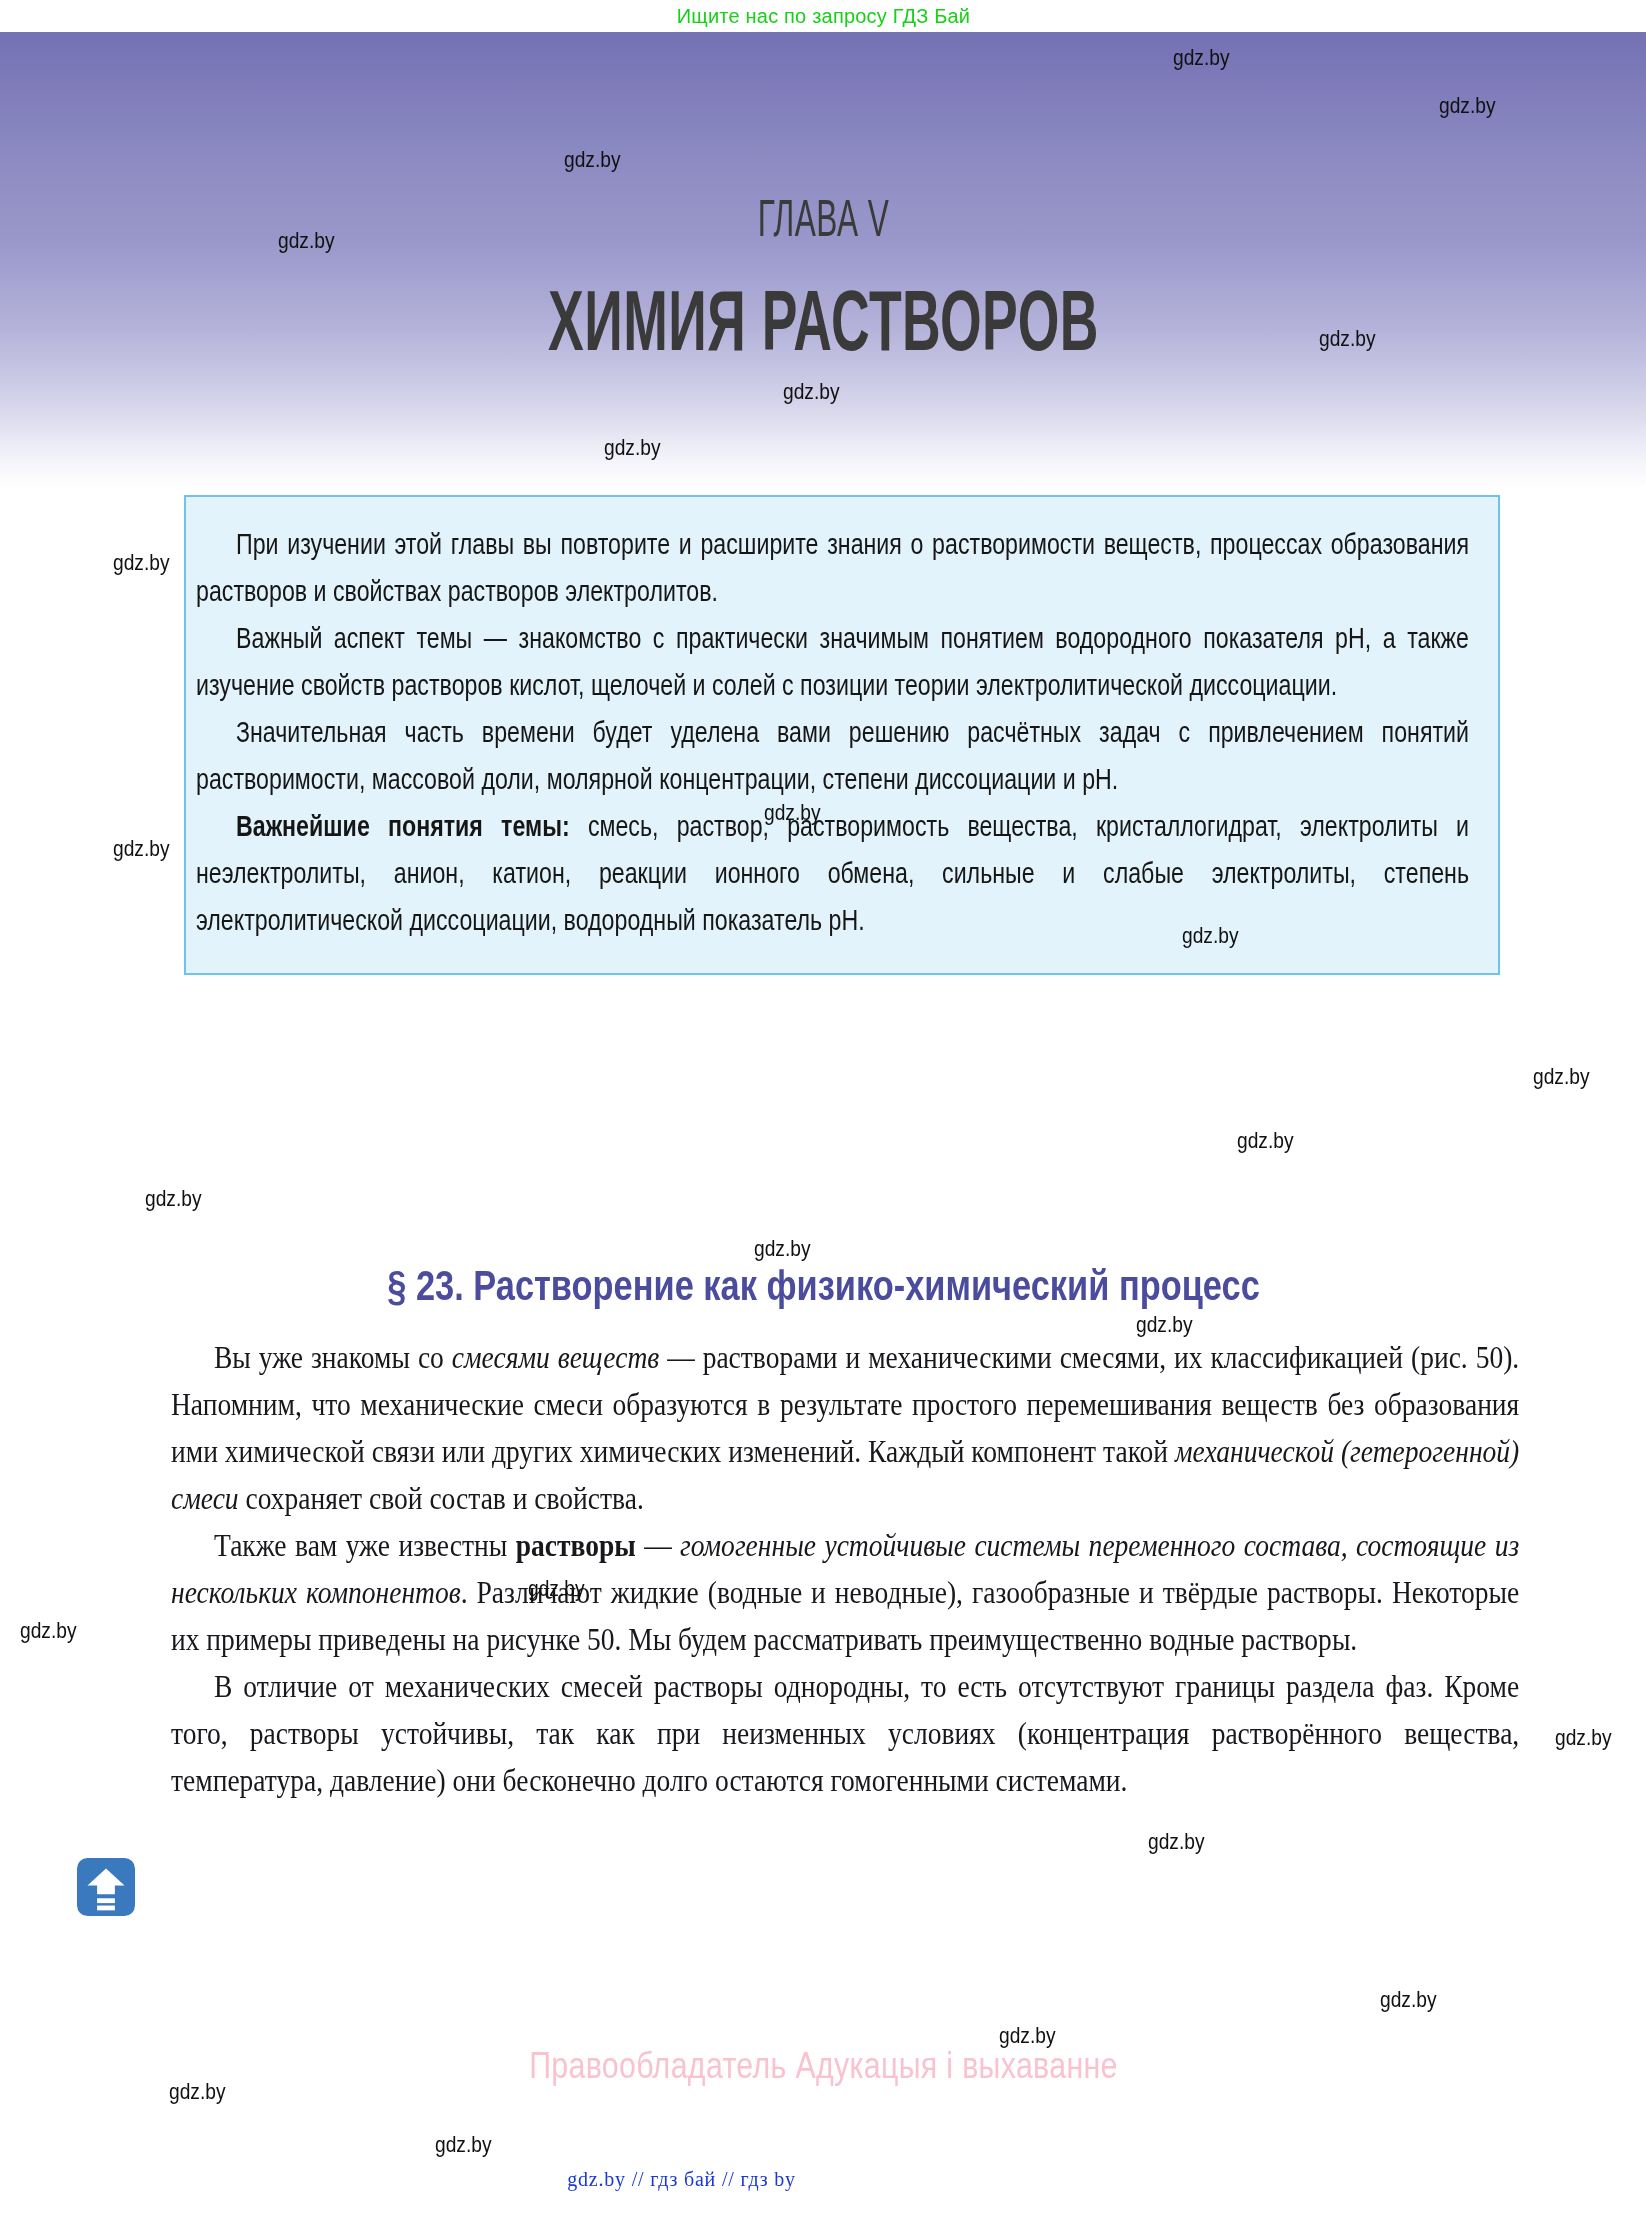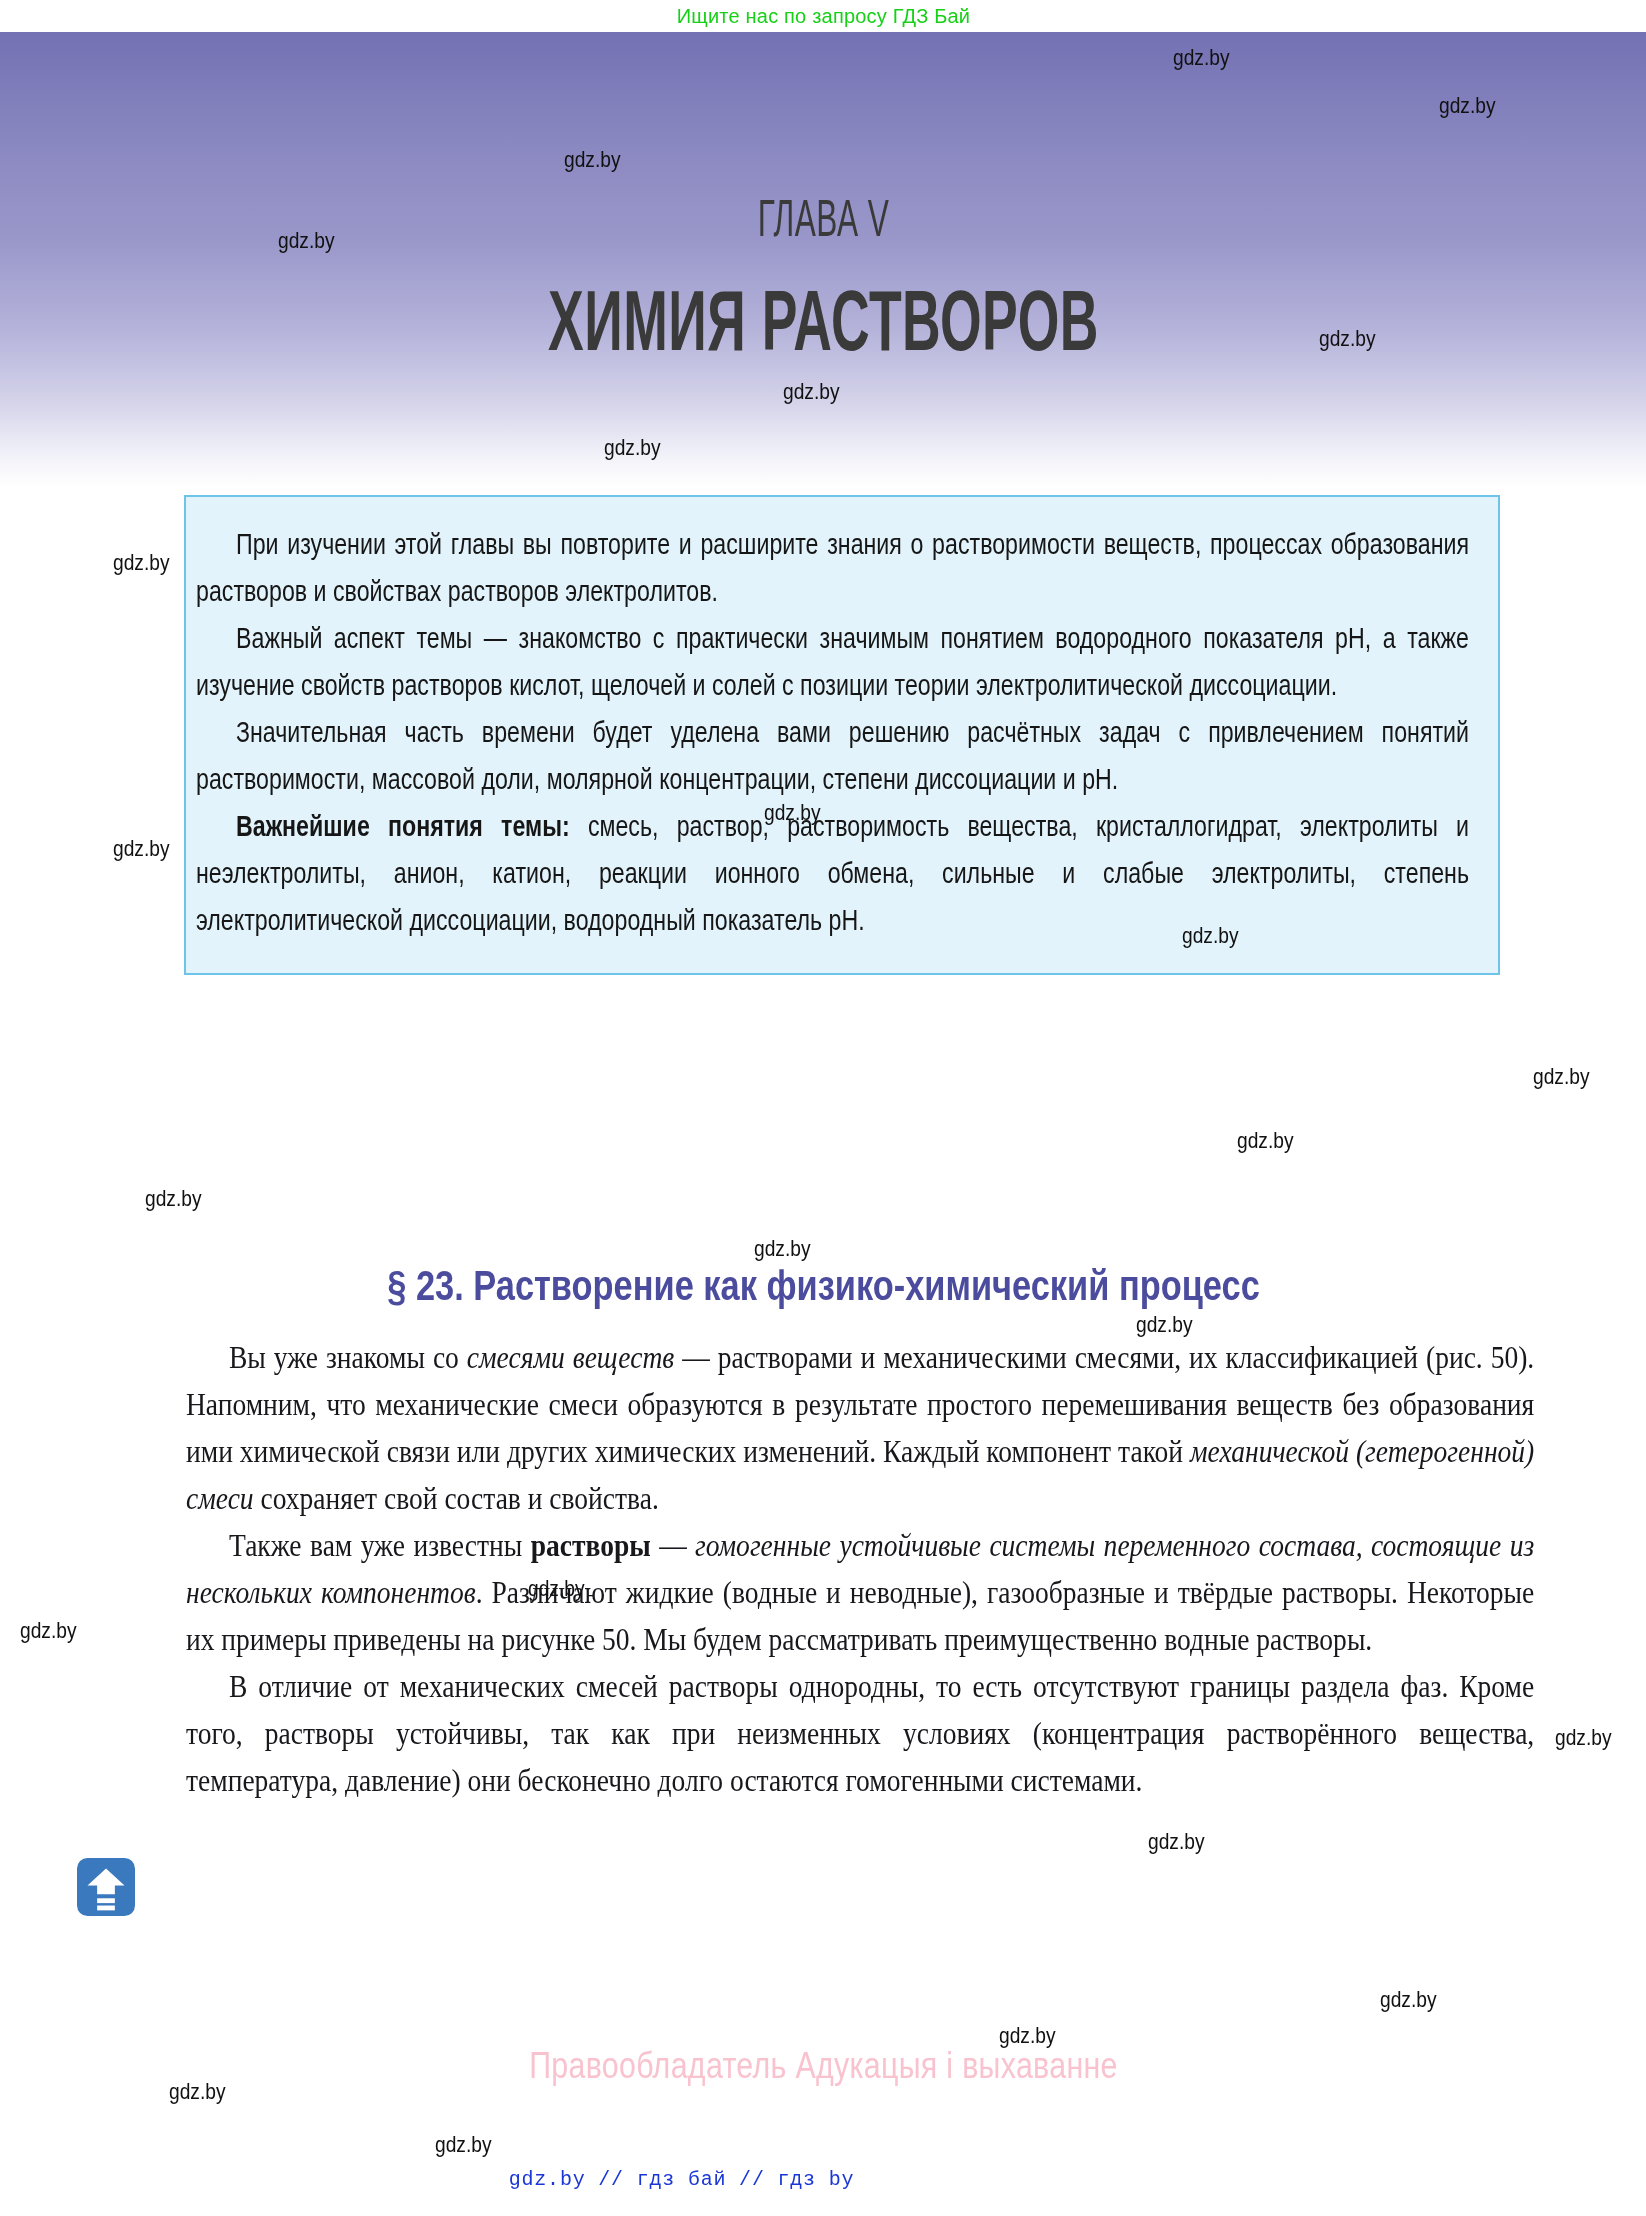--- a/index.html
+++ b/index.html
@@ -117,21 +117,21 @@
     font-weight: bold;
     color: #4c4c9e;
     z-index: 6;
     transform: scaleX(.80);
     transform-origin: center top;
   }
 
   
   .body-text {
     position: absolute;
-    left: 186px;
+    left: 171px;
     top: 1334px;
     width: 1348px;
     z-index: 5;
   }
   .body-text p {
     margin: 0 0 0 0;
     font-family: "Liberation Serif", "DejaVu Serif", serif;
     font-size: 32px;
     line-height: 47px;
     color: #17171c;
@@ -173,21 +173,21 @@
     transform-origin: center top;
   }
 
   
   .page-footer {
     position: absolute;
     left: 0; top: 2168px;
     width: 1363px;
     text-align: center;
     color: #1a37d6;
-    font-family: Liberation Mono, monospace;
+    font-family: Liberation Serif, serif;
     font-size: 20px;
     letter-spacing: 0.8px;
     z-index: 20;
   }
 
   
   .wm {
     position: absolute;
     font-family: "Liberation Sans Narrow", "Liberation Sans", "DejaVu Sans Condensed", sans-serif;
     font-size: 22.6px;

